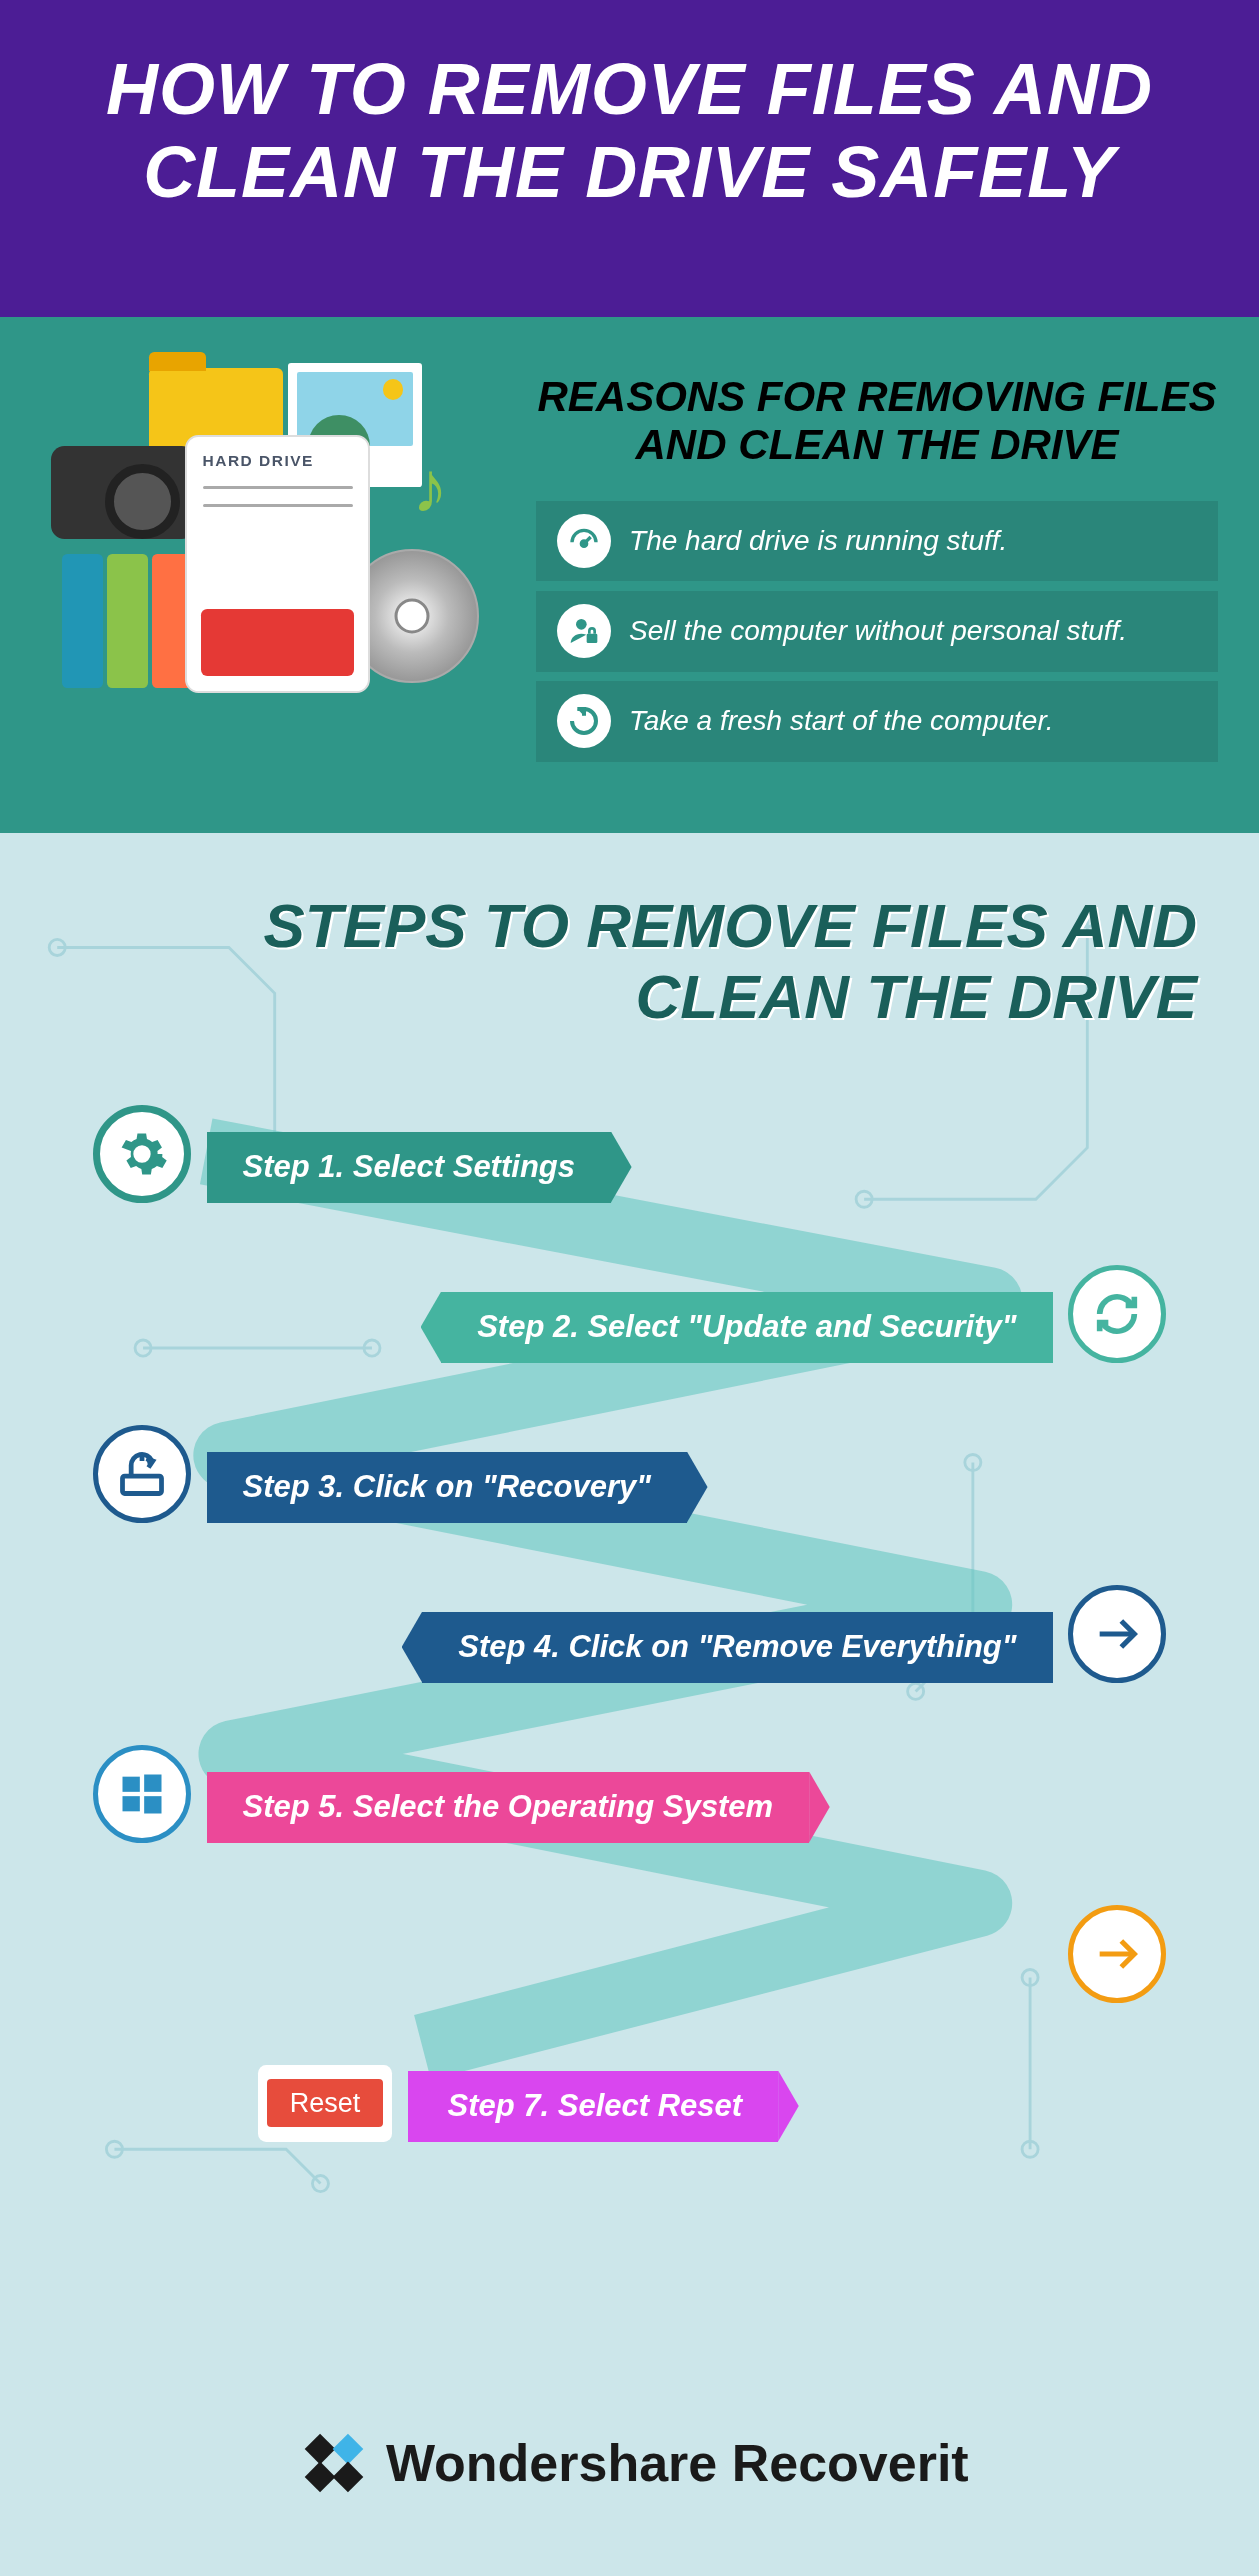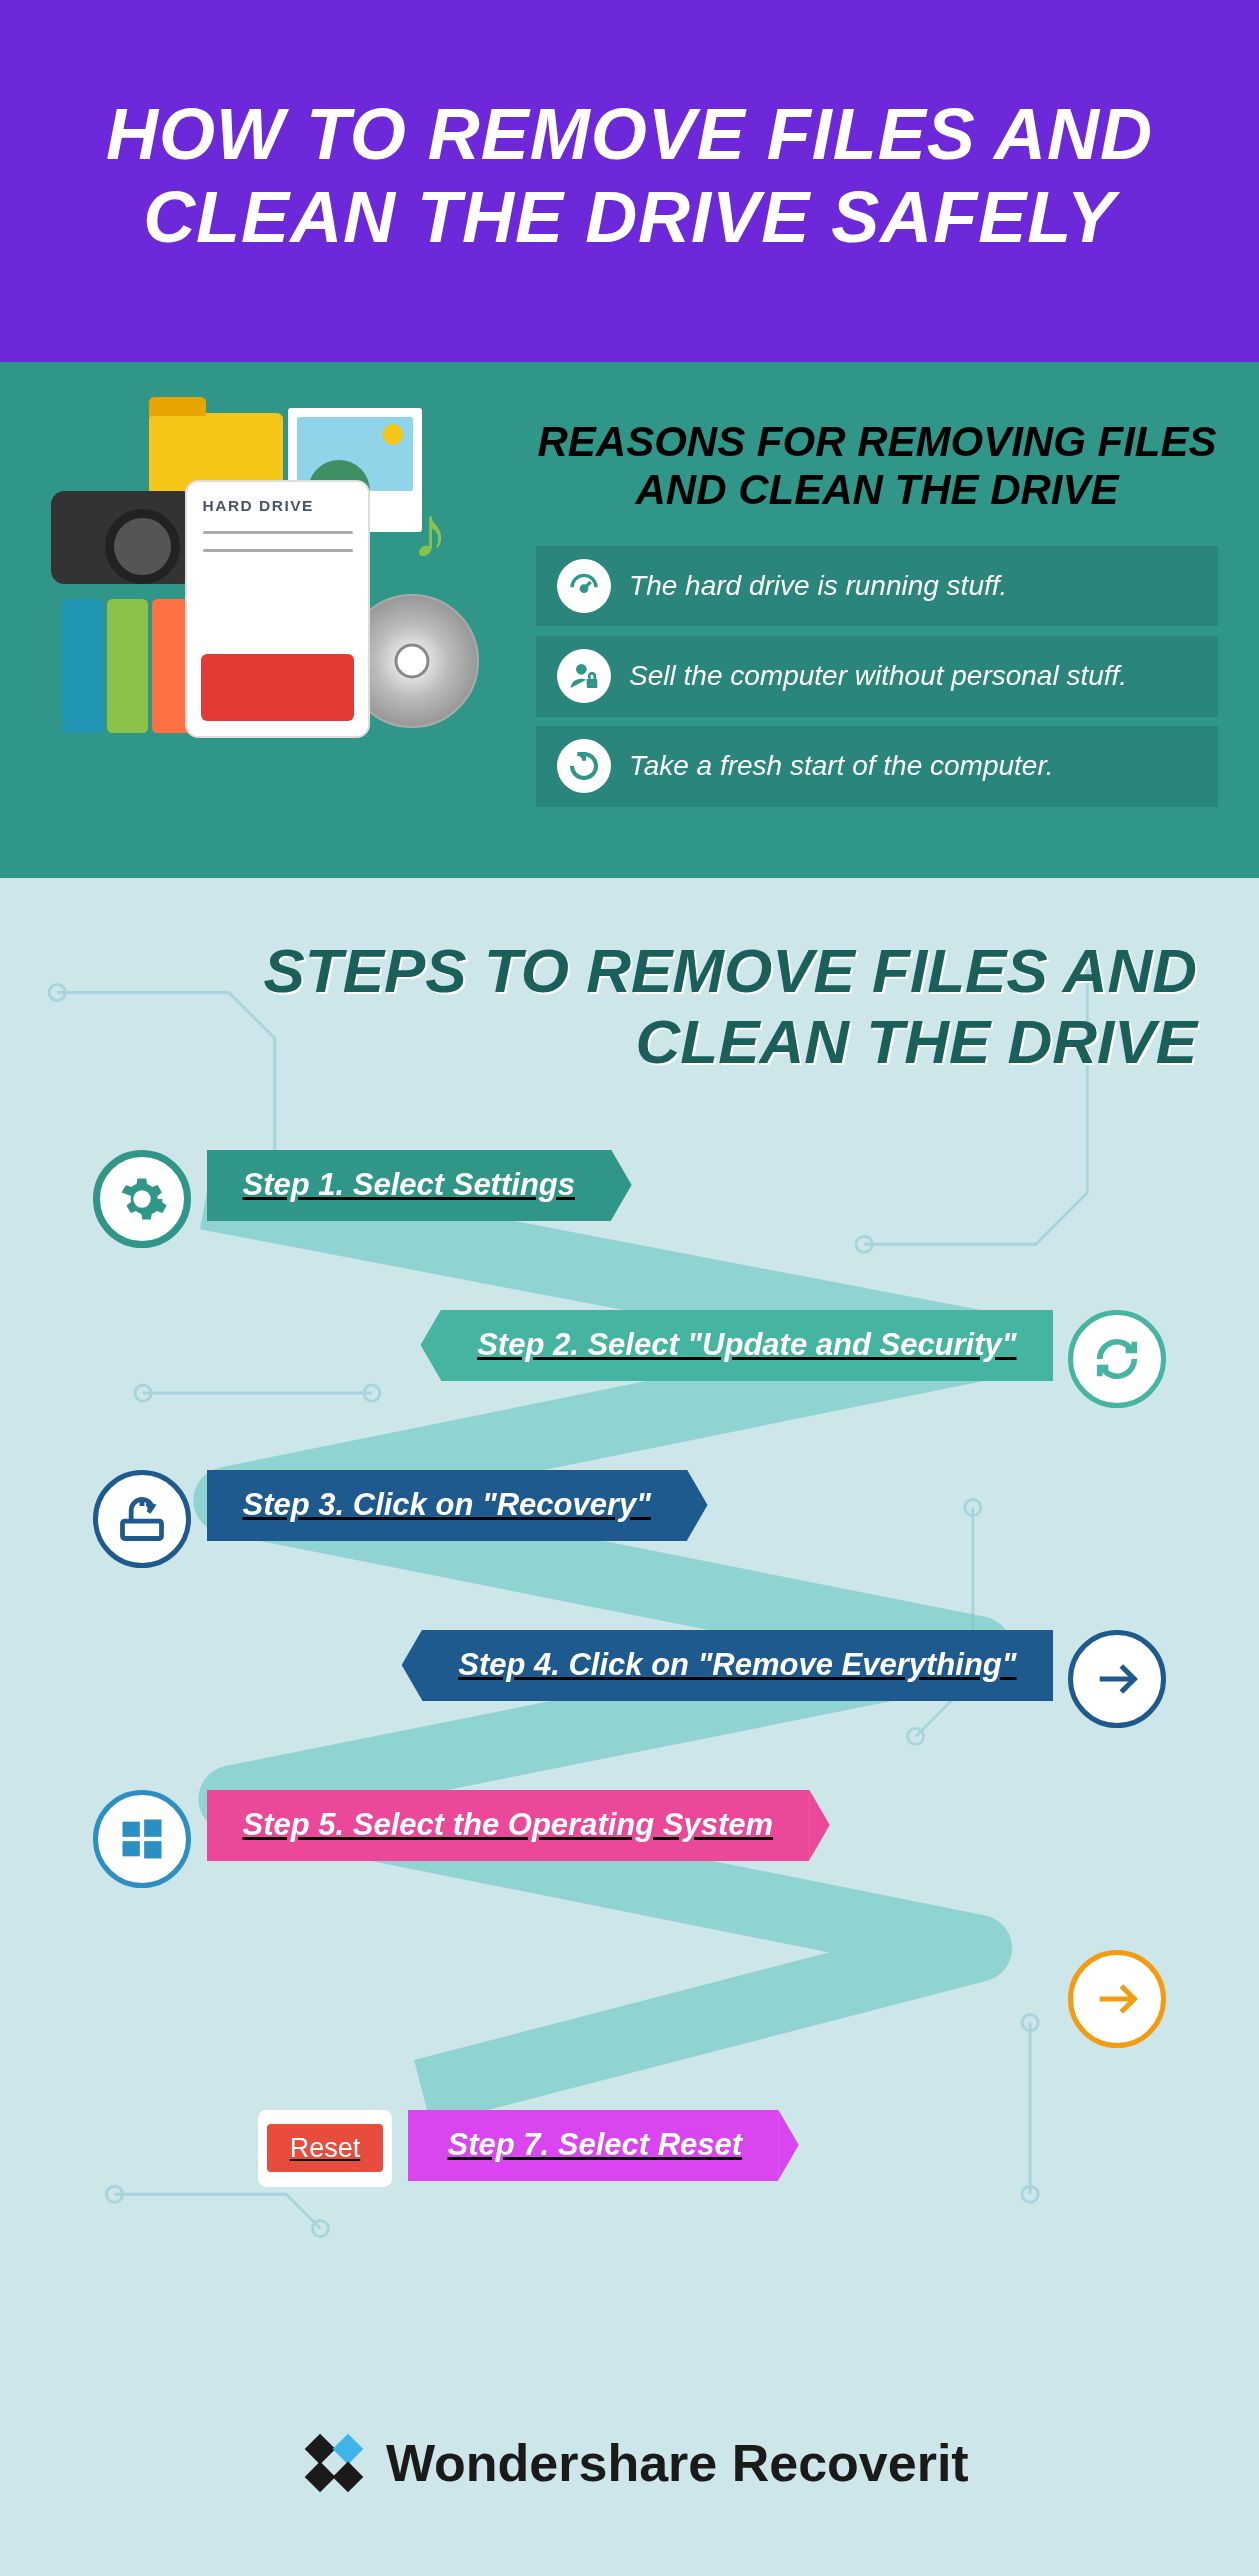--- a/index.html
+++ b/index.html
@@ -1,20 +1,20 @@
 <!DOCTYPE html>
 <html style="font-size:8.2px"><head>
 <meta charset="utf-8">
 <style>
 * { margin: 0; padding: 0; box-sizing: border-box; }
 body { font-family: -apple-system, "Segoe UI", Arial, sans-serif; background: #f0f0f0; }
 .container { width: 1259px; height: 2576px; margin: 0 auto; background: #cce6ea; position: relative; }
 
 
-.header { background: #6d28d9; padding: 93px 52px 103px; text-align: center; }
+.header { background: #4c1d95; padding: 48px 52px 103px; text-align: center; }
 .header h1 { color: #fff; font-size: 72px; font-weight: 800; letter-spacing: 1px; line-height: 1.15; font-style: italic; }
 
 
 .reasons { background: #2f9688; padding: 41px 41px 62px; display: flex; align-items: flex-start; gap: 31px; position: relative; }
 .drive-illustration { width: 464px; height: 361px; position: relative; flex-shrink: 0; }
 .folder-yellow { position: absolute; left: 108px; top: 10.3px; width: 134px; height: 113px; background: #f5c518; border-radius: 6.2px 6.2px 0 0; }
 .folder-yellow::before { content: ""; position: absolute; top: -15.5px; left: 0; width: 57px; height: 18.5px; background: #e8a400; border-radius: 5.2px 5.2px 0 0; }
 .camera { position: absolute; left: 10.3px; top: 88px; width: 144px; height: 93px; background: #333; border-radius: 13.4px; }
 .camera::before { content: ""; position: absolute; right: 15.5px; top: 18.5px; width: 57px; height: 57px; background: #555; border-radius: 50%; border: 9.3px solid #222; }
 .photo { position: absolute; left: 247px; top: 5.2px; width: 134px; height: 124px; background: #fff; border-radius: 3.1px; padding: 9.3px; }
@@ -39,21 +39,21 @@
 .reason-icon { width: 54px; height: 54px; background: #fff; border-radius: 50%; display: flex; align-items: center; justify-content: center; flex-shrink: 0; }
 .reason-icon svg { width: 32px; height: 32px; }
 .reason-text { color: #fff; font-size: 28px; font-style: italic; }
 
 
 .steps-section { background: #cce6ea; padding: 57px 62px 0; position: relative; overflow: hidden; }
 .circuits { position: absolute; inset: 0; }
 .steps-section h2 { color: #1a5f5a; font-size: 62px; font-weight: 800; font-style: italic; text-align: right; margin-bottom: 72px; text-shadow: 2.1px 2.1px 0 #fff; position: relative; line-height: 1.15; }
 .steps { position: relative; }
 .zigzag { position: absolute; inset: 0; z-index: 0; }
-.step { display: flex; align-items: flex-start; gap: 15.5px; margin-bottom: 62px; position: relative; z-index: 2; text-decoration: underline; }
+.step { display: flex; align-items: flex-end; gap: 15.5px; margin-bottom: 62px; position: relative; z-index: 2; }
 .step.right { justify-content: flex-end; }
 .step-icon { width: 98px; height: 98px; background: #fff; border-radius: 50%; display: flex; align-items: center; justify-content: center; flex-shrink: 0; }
 .step-icon.ring { border: 7.2px solid #2f9688; }
 .step-icon svg { width: 52px; height: 52px; }
 .step-label { color: #fff; font-size: 31px; font-weight: 600; font-style: italic; padding: 17.5px 36px; position: relative; }
 .notch-left::before, .notch-right::after { content: ""; position: absolute; top: 0; width: 20.6px; height: 100%; background: inherit; }
 .notch-left::before { left: -20.6px; clip-path: polygon(100% 0, 100% 100%, 0 50%); }
 .notch-right::after { right: -20.6px; clip-path: polygon(0 0, 100% 50%, 0 100%); }
 .bg-green { background: #2f9688; }
 .bg-teal { background: #45b4a0; }

